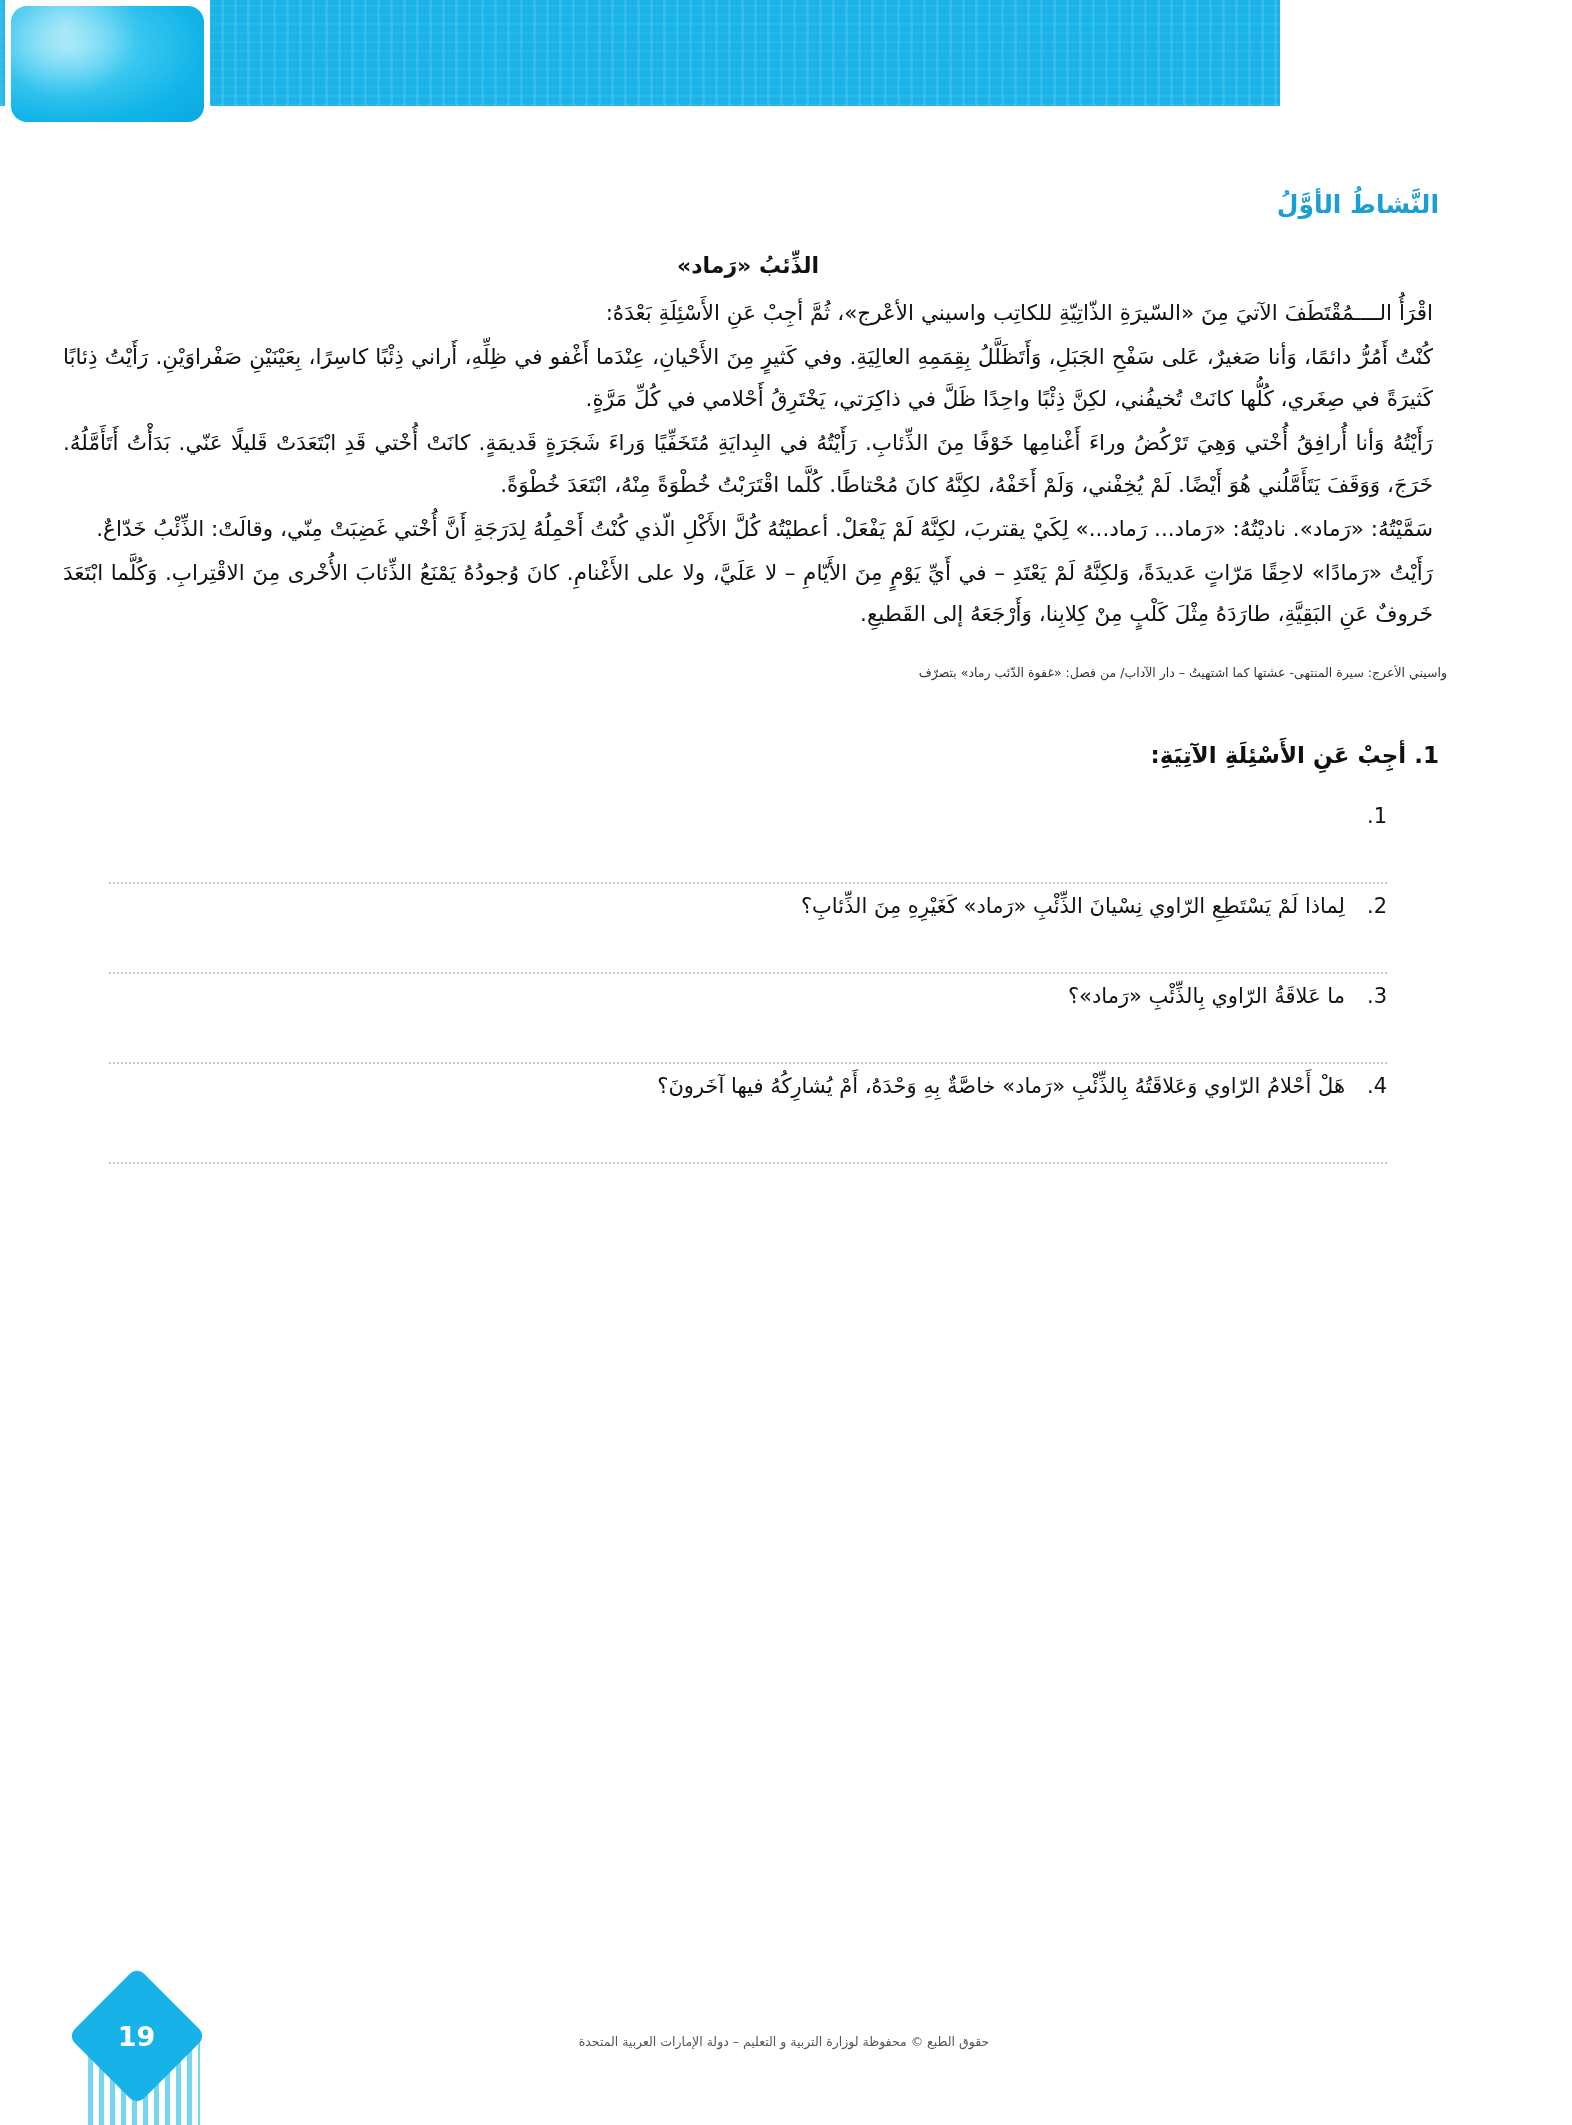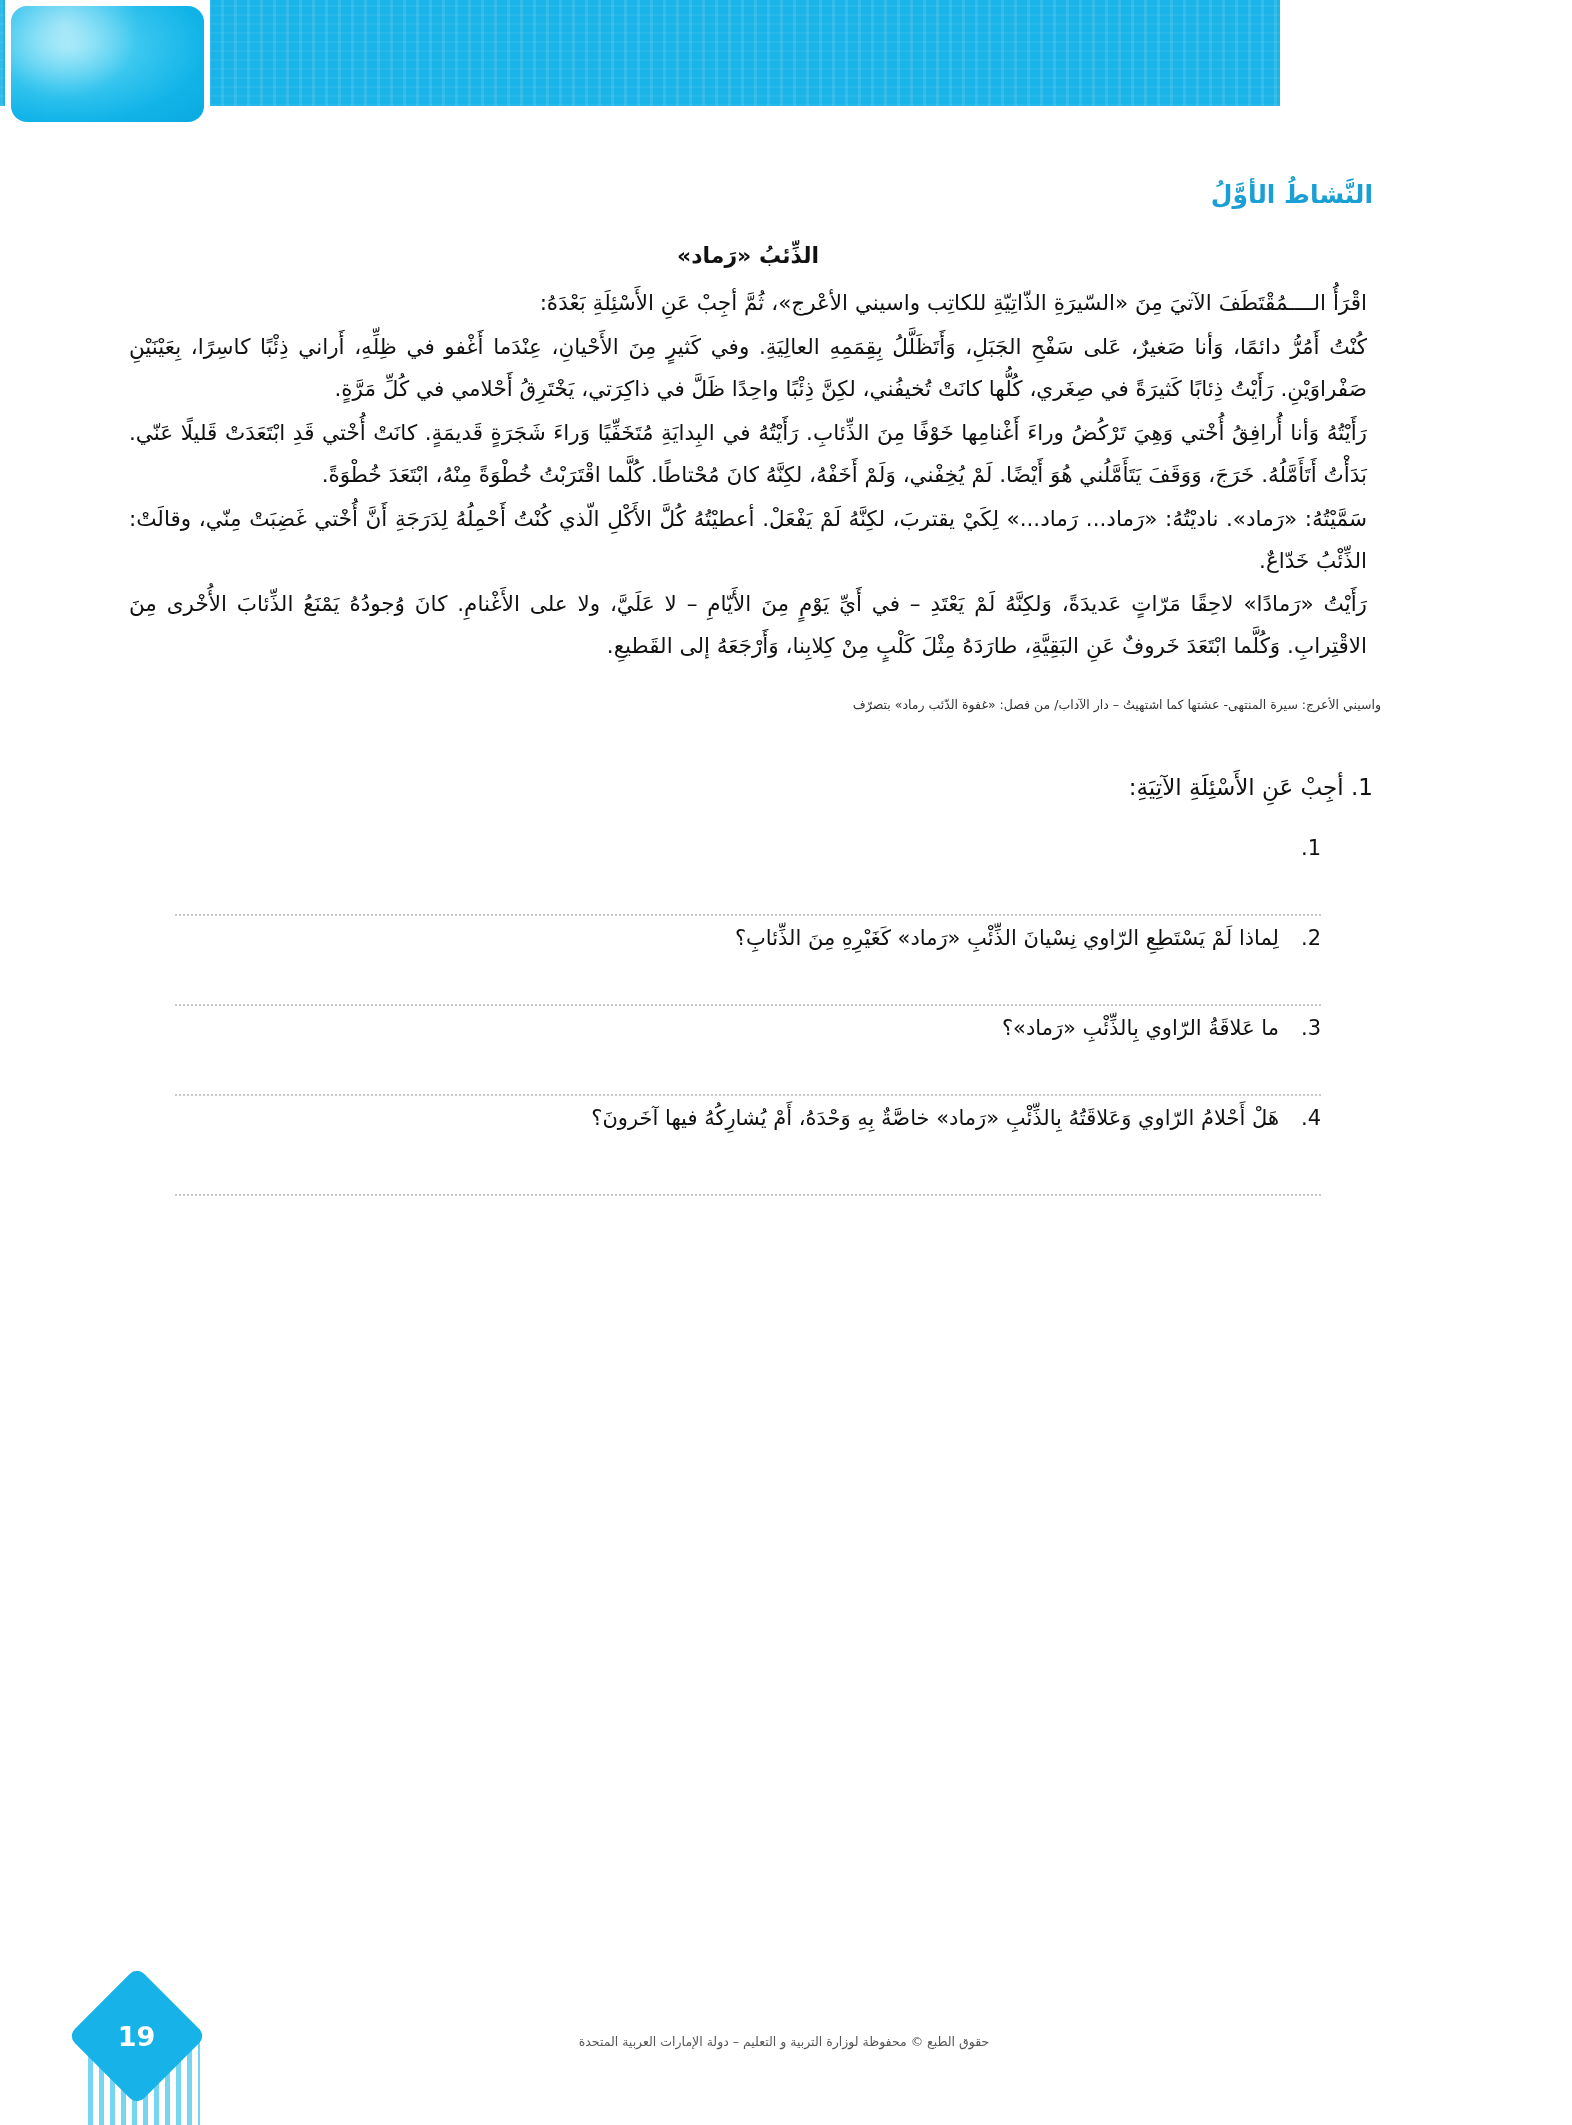--- a/index.html
+++ b/index.html
@@ -69,24 +69,24 @@
     left: -20%;
     top: -30%;
     width: 120%;
     height: 120%;
     background: radial-gradient(circle at 40% 40%, rgba(255,255,255,0.45) 0%, rgba(255,255,255,0.0) 45%);
   }
 
   
   .page {
     position: absolute;
-    top: 150px;
+    top: 160px;
     left: 0;
     width: 1496px;
-    padding: 0 115px;
+    padding: 0 49px;
     box-sizing: border-box;
   }
 
   .section-title {
     color: #1a9fd4;
     font-size: 25px;
     font-weight: bold;
     text-align: right;
     margin: 30px 8px 34px 0;
     letter-spacing: 0.5px;
@@ -120,21 +120,21 @@
   .source-note {
     font-size: 12.5px;
     color: #333;
     text-align: right;
     margin-top: 30px;
     margin-bottom: 10px;
   }
 
   .q-heading {
     font-size: 23px;
-    font-weight: normal;
+    font-weight: bold;
     color: #111;
     text-align: right;
     margin: 62px 8px 26px 0;
   }
 
   .q-list {
     margin: 0;
     padding: 0;
     list-style: none;
   }

